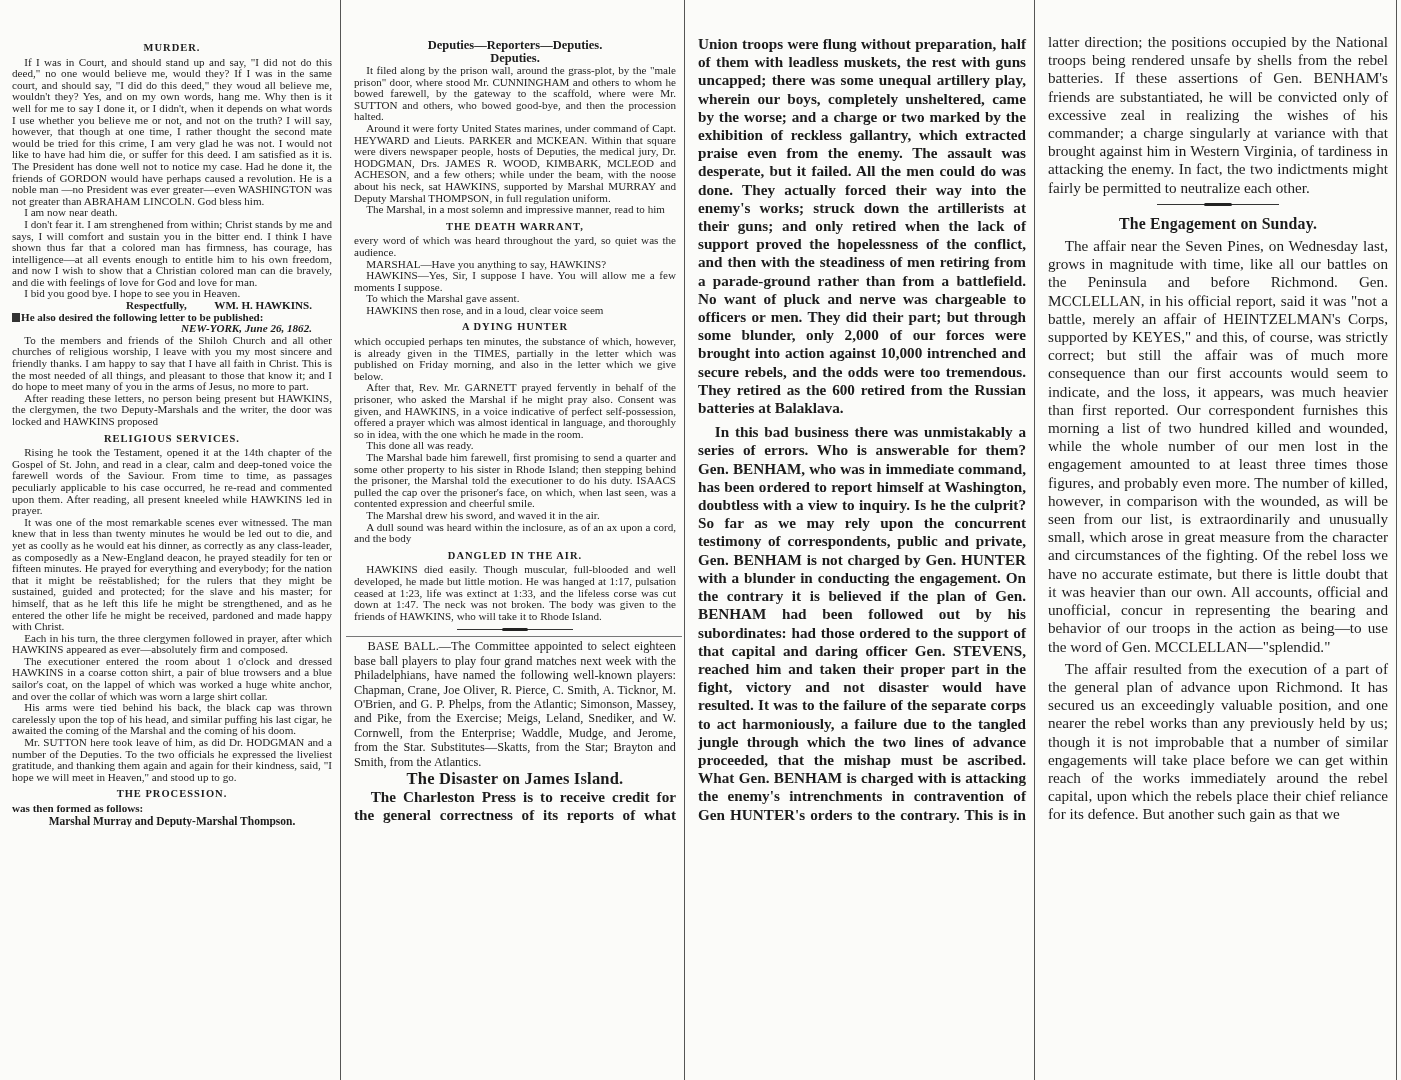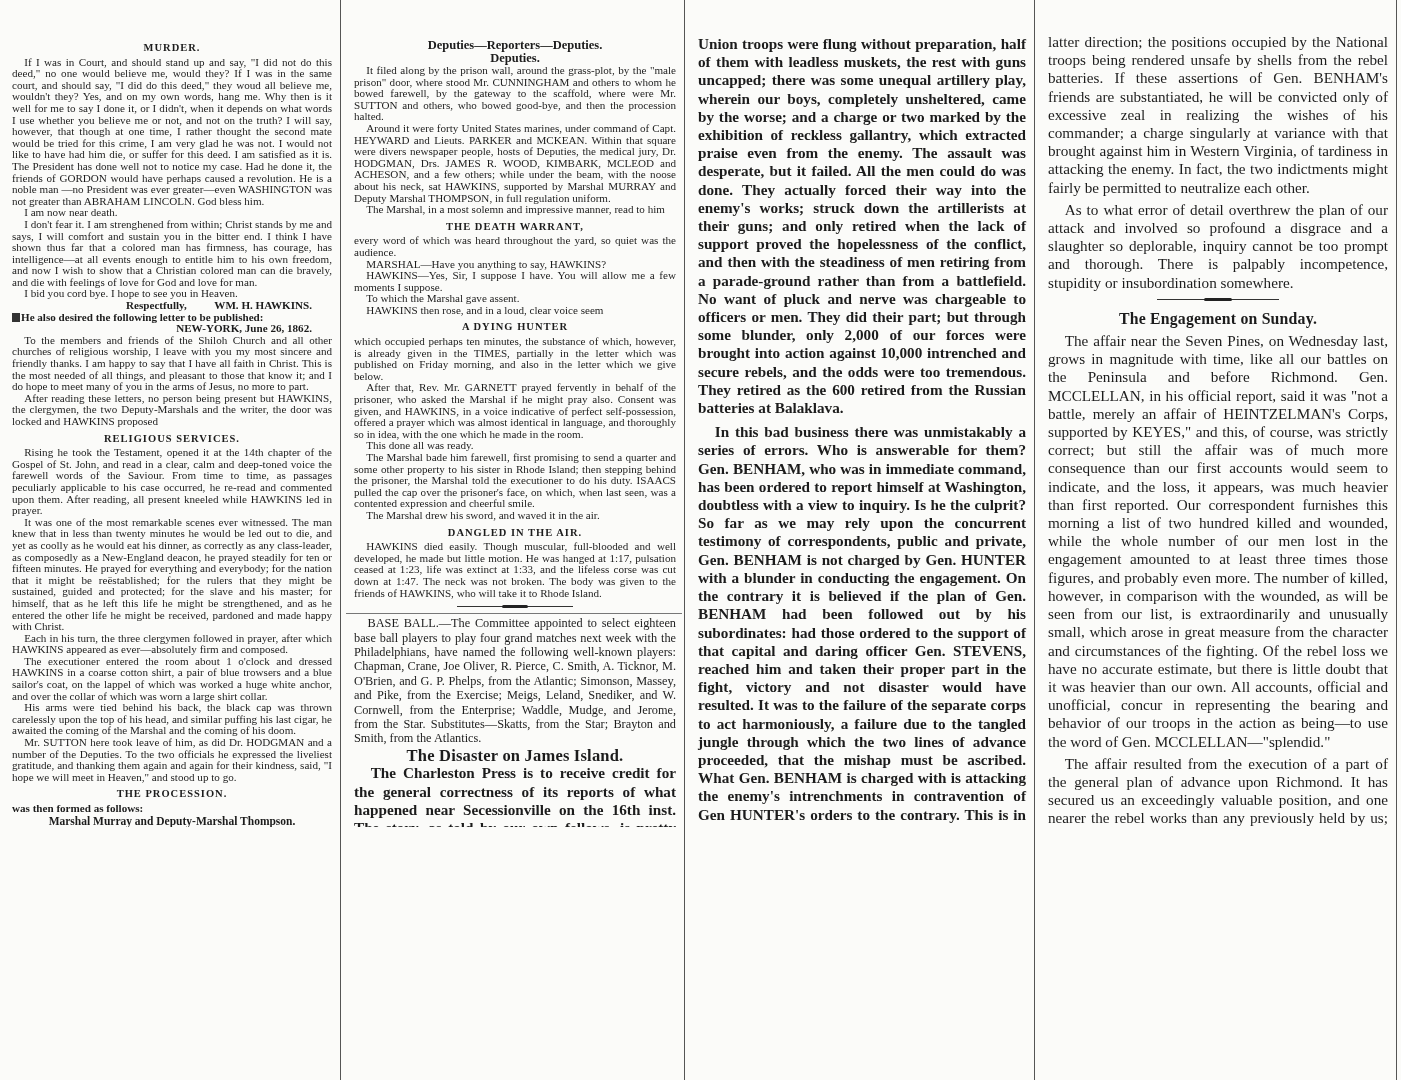--- a/index.html
+++ b/index.html
@@ -49,38 +49,38 @@
   .sep::before {
     content: ""; position: absolute; left: 32%; right: 32%; top: 5px; height: 1px; background: #333;
   }
   .sep::after {
     content: ""; position: absolute; left: 46%; right: 46%; top: 4px; height: 3px; background: #222; border-radius: 2px;
   }
   .hr-box {
     border-top: 1px solid #777; margin: 2px -6px 2px -8px;
   }
   .procession-list { text-align: center; font-weight: bold; font-size: 11.5px; line-height: 12.5px; }
-  .italic { }
+  .italic { font-style: italic; }
   .blot { display: inline-block; width: 8px; height: 9px; background: #333; vertical-align: -1px; margin-right: 1px; }
 </style>
 </head>
 <body>
 
 <div class="page">
   <div class="rule r1"></div>
   <div class="rule r2"></div>
   <div class="rule r3"></div>
   <div class="rule r4"></div>
 
   <div class="col" id="col1">
     <div class="head-small">MURDER.</div>
     <p>If I was in Court, and should stand up and say, "I did not do this deed," no one would believe me, would they? If I was in the same court, and should say, "I did do this deed," they woud all believe me, wouldn't they? Yes, and on my own words, hang me. Why then is it well for me to say I done it, or I didn't, when it depends on what words I use whether you believe me or not, and not on the truth? I will say, however, that though at one time, I rather thought the second mate would be tried for this crime, I am very glad he was not. I would not like to have had him die, or suffer for this deed. I am satisfied as it is. The President has done well not to notice my case. Had he done it, the friends of GORDON would have perhaps caused a revolution. He is a noble man —no President was ever greater—even WASHINGTON was not greater than ABRAHAM LINCOLN. God bless him.</p>
     <p>I am now near death.</p>
     <p class="bold-lastline">I don't fear it. I am strenghened from within; Christ stands by me and says, I will comfort and sustain you in the bitter end. I think I have shown thus far that a colored man has firmness, has courage, has intelligence—at all events enough to entitle him to his own freedom, and now I wish to show that a Christian colored man can die bravely, and die with feelings of love for God and love for man.</p>
-    <p>I bid you cord bye. I hope to see you in Heaven.</p>
+    <p>I bid you good bye. I hope to see you in Heaven.</p>
     <div class="sig" style="white-space:pre;">Respectfully,          WM. H. HAWKINS.</div>
     <p class="noindent bold"><span class="blot"></span><span>He also desired the following letter to be published:</span></p>
     <div class="sig italic">NEW-YORK, June 26, 1862.</div>
     <p>To the members and friends of the Shiloh Church and all other churches of religious worship, I leave with you my most sincere and friendly thanks. I am happy to say that I have all faith in Christ. This is the most needed of all things, and pleasant to those that know it; and I do hope to meet many of you in the arms of Jesus, no more to part.</p>
     <p>After reading these letters, no person being present but HAWKINS, the clergymen, the two Deputy-Marshals and the writer, the door was locked and HAWKINS proposed</p>
     <div class="head-small">RELIGIOUS SERVICES.</div>
     <p>Rising he took the Testament, opened it at the 14th chapter of the Gospel of St. John, and read in a clear, calm and deep-toned voice the farewell words of the Saviour. From time to time, as passages peculiarly applicable to his case occurred, he re-read and commented upon them. After reading, all present kneeled while HAWKINS led in prayer.</p>
     <p>It was one of the most remarkable scenes ever witnessed. The man knew that in less than twenty minutes he would be led out to die, and yet as coolly as he would eat his dinner, as correctly as any class-leader, as composedly as a New-England deacon, he prayed steadily for ten or fifteen minutes. He prayed for everything and everybody; for the nation that it might be reëstablished; for the rulers that they might be sustained, guided and protected; for the slave and his master; for himself, that as he left this life he might be strengthened, and as he entered the other life he might be received, pardoned and made happy with Christ.</p>
     <p>Each in his turn, the three clergymen followed in prayer, after which HAWKINS appeared as ever—absolutely firm and composed.</p>
     <p>The executioner entered the room about 1 o'clock and dressed HAWKINS in a coarse cotton shirt, a pair of blue trowsers and a blue sailor's coat, on the lappel of which was worked a huge white anchor, and over the collar of which was worn a large shirt collar.</p>
@@ -106,35 +106,35 @@
     <p>MARSHAL—Have you anything to say, HAWKINS?</p>
     <p>HAWKINS—Yes, Sir, I suppose I have. You will allow me a few moments I suppose.</p>
     <p>To which the Marshal gave assent.</p>
     <p>HAWKINS then rose, and in a loud, clear voice seem</p>
     <div class="head-small">A DYING HUNTER</div>
     <p class="noindent">which occupied perhaps ten minutes, the substance of which, however, is already given in the TIMES, partially in the letter which was published on Friday morning, and also in the letter which we give below.</p>
     <p>After that, Rev. Mr. GARNETT prayed fervently in behalf of the prisoner, who asked the Marshal if he might pray also. Consent was given, and HAWKINS, in a voice indicative of perfect self-possession, offered a prayer which was almost identical in language, and thoroughly so in idea, with the one which he made in the room.</p>
     <p>This done all was ready.</p>
     <p>The Marshal bade him farewell, first promising to send a quarter and some other property to his sister in Rhode Island; then stepping behind the prisoner, the Marshal told the executioner to do his duty. ISAACS pulled the cap over the prisoner's face, on which, when last seen, was a contented expression and cheerful smile.</p>
     <p>The Marshal drew his sword, and waved it in the air.</p>
+    <p>A dull sound was heard within the inclosure, as of an ax upon a cord, and the body</p>
     <div class="head-small">DANGLED IN THE AIR.</div>
     <p>HAWKINS died easily. Though muscular, full-blooded and well developed, he made but little motion. He was hanged at 1:17, pulsation ceased at 1:23, life was extinct at 1:33, and the lifeless corse was cut down at 1:47. The neck was not broken. The body was given to the friends of HAWKINS, who will take it to Rhode Island.</p>
     <div class="sep"></div>
     <div class="hr-box"></div>
     <p style="font-size:12.3px; line-height:14.4px;">BASE BALL.—The Committee appointed to select eighteen base ball players to play four grand matches next week with the Philadelphians, have named the following well-known players: Chapman, Crane, Joe Oliver, R. Pierce, C. Smith, A. Ticknor, M. O'Brien, and G. P. Phelps, from the Atlantic; Simonson, Massey, and Pike, from the Exercise; Meigs, Leland, Snediker, and W. Cornwell, from the Enterprise; Waddle, Mudge, and Jerome, from the Star. Substitutes—Skatts, from the Star; Brayton and Smith, from the Atlantics.</p>
     <div class="head-big">The Disaster on James Island.</div>
     <p style="font-size:15.2px; line-height:18.2px; font-weight:bold;">The Charleston Press is to receive credit for the general correctness of its reports of what happened near Secessionville on the 16th inst. The story, as told by our own fellows, is pretty much to the same purpose. There were intrenched rebels, with batteries heavy and light, rifle-pits in abundance, flanked by woods filled with sharpshooters. There were swamps to protect them, and embarrass the enemy. Upon these formidable defences the</p>
   </div>
 
   <div class="col" id="col3">
     <p class="noindent bold">Union troops were flung without preparation, half of them with leadless muskets, the rest with guns uncapped; there was some unequal artillery play, wherein our boys, completely unsheltered, came by the worse; and a charge or two marked by the exhibition of reckless gallantry, which extracted praise even from the enemy. The assault was desperate, but it failed. All the men could do was done. They actually forced their way into the enemy's works; struck down the artillerists at their guns; and only retired when the lack of support proved the hopelessness of the conflict, and then with the steadiness of men retiring from a parade-ground rather than from a battlefield. No want of pluck and nerve was chargeable to officers or men. They did their part; but through some blunder, only 2,000 of our forces were brought into action against 10,000 intrenched and secure rebels, and the odds were too tremendous. They retired as the 600 retired from the Russian batteries at Balaklava.</p>
     <p class="bold" style="margin-top:6px;">In this bad business there was unmistakably a series of errors. Who is answerable for them? Gen. BENHAM, who was in immediate command, has been ordered to report himself at Washington, doubtless with a view to inquiry. Is he the culprit? So far as we may rely upon the concurrent testimony of correspondents, public and private, Gen. BENHAM is not charged by Gen. HUNTER with a blunder in conducting the engagement. On the contrary it is believed if the plan of Gen. BENHAM had been followed out by his subordinates: had those ordered to the support of that capital and daring officer Gen. STEVENS, reached him and taken their proper part in the fight, victory and not disaster would have resulted. It was to the failure of the separate corps to act harmoniously, a failure due to the tangled jungle through which the two lines of advance proceeded, that the mishap must be ascribed. What Gen. BENHAM is charged with is attacking the enemy's intrenchments in contravention of Gen HUNTER's orders to the contrary. This is in fact the only ground alleged by his superior for a suspension from command. The evidence, however, seems to show that the order BENHAM is represented as disobeying, merely prohibited him from attacking Charleston and Fort Johnston, points at a distance, while the same order instructed him to secure a perfectly safe, intrenched camp. The operation which ended so unhappily was, we are told, undertaken in execution of the</p>
   </div>
 
   <div class="col" id="col4">
     <p class="noindent">latter direction; the positions occupied by the National troops being rendered unsafe by shells from the rebel batteries. If these assertions of Gen. BENHAM's friends are substantiated, he will be convicted only of excessive zeal in realizing the wishes of his commander; a charge singularly at variance with that brought against him in Western Virginia, of tardiness in attacking the enemy. In fact, the two indictments might fairly be permitted to neutralize each other.</p>
-    <p style="margin-top:4px;">As to what error of detail overthrew the plan of our attack and involved so profound a disgrace and a slaughter so deplorable, inquiry cannot be too prompt and thorough. There is palpably incompetence, stupidity or insubordination somewhere.</p>
     <div class="sep"></div>
     <div class="head-big c4">The Engagement on Sunday.</div>
     <p>The affair near the Seven Pines, on Wednesday last, grows in magnitude with time, like all our battles on the Peninsula and before Richmond. Gen. MCCLELLAN, in his official report, said it was "not a battle, merely an affair of HEINTZELMAN's Corps, supported by KEYES," and this, of course, was strictly correct; but still the affair was of much more consequence than our first accounts would seem to indicate, and the loss, it appears, was much heavier than first reported. Our correspondent furnishes this morning a list of two hundred killed and wounded, while the whole number of our men lost in the engagement amounted to at least three times those figures, and probably even more. The number of killed, however, in comparison with the wounded, as will be seen from our list, is extraordinarily and unusually small, which arose in great measure from the character and circumstances of the fighting. Of the rebel loss we have no accurate estimate, but there is little doubt that it was heavier than our own. All accounts, official and unofficial, concur in representing the bearing and behavior of our troops in the action as being—to use the word of Gen. MCCLELLAN—"splendid."</p>
     <p style="margin-top:4px;">The affair resulted from the execution of a part of the general plan of advance upon Richmond. It has secured us an exceedingly valuable position, and one nearer the rebel works than any previously held by us; though it is not improbable that a number of similar engagements will take place before we can get within reach of the works immediately around the rebel capital, upon which the rebels place their chief reliance for its defence. But another such gain as that we</p>
   </div>
 </div>
 
 </body></html>

